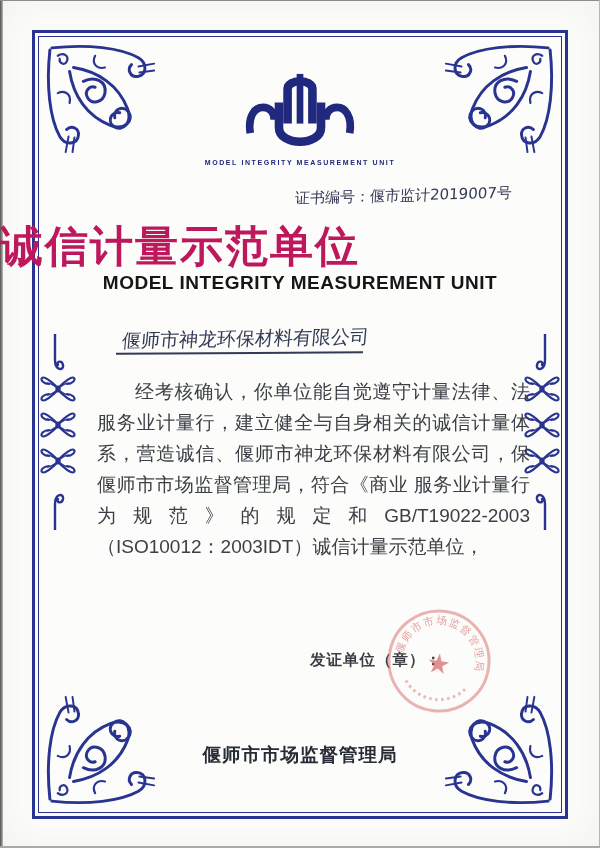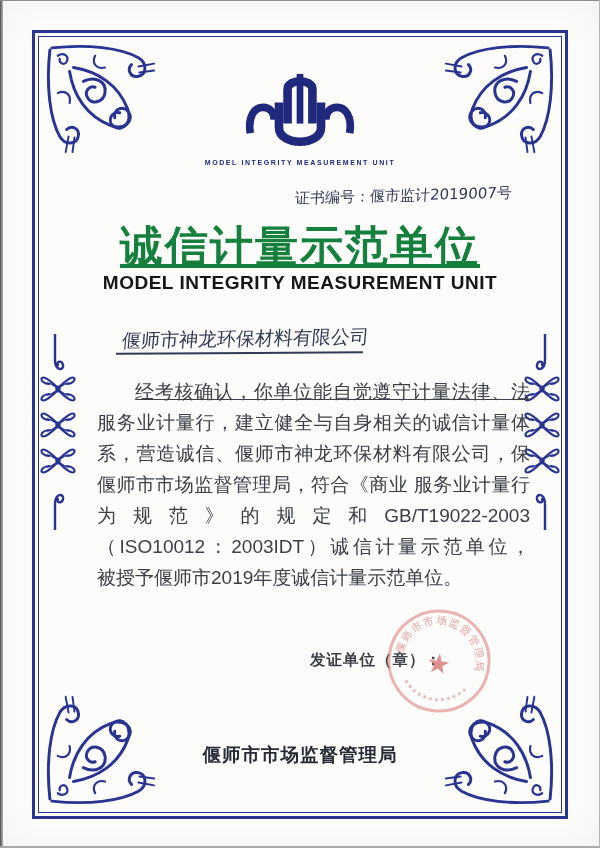--- a/index.html
+++ b/index.html
@@ -35,35 +35,35 @@
   .curlend.flip.mirror{transform:scale(-1,-1);}
 
   .logo-mark{position:absolute;left:230px;top:72px;width:140px;height:86px;color:var(--logo);}
   .logo-caption{position:absolute;left:0;right:0;top:159px;text-align:center;
     font-size:7px;font-weight:bold;letter-spacing:1.6px;color:var(--logo);}
 
   .cert-number{position:absolute;left:295px;top:186px;width:250px;
     font-size:15px;color:var(--ink);transform:rotate(-1.5deg) skewX(-5deg);
     font-family:"DejaVu Sans",sans-serif;}
 
-  .title-zh{position:absolute;left:0;right:0;top:218px;text-align:center;
+  .title-zh{position:absolute;left:0;right:0;top:218px;
     font-family:"Liberation Serif","DejaVu Serif",serif;font-weight:900;
-    font-size:43px;letter-spacing:2px;color:#15803d;text-decoration:underline;}
+    font-size:43px;letter-spacing:2px;color:#be185d;}
   .title-en{position:absolute;left:0;right:0;top:272px;text-align:center;
     font-weight:bold;font-size:19px;letter-spacing:.5px;color:#161616;}
 
   .company{position:absolute;left:122px;top:326px;font-size:19px;color:var(--ink);
     transform:rotate(-1deg) skewX(-6deg);font-family:"DejaVu Sans",sans-serif;}
   .company-underline{position:absolute;left:116px;top:352px;width:247px;height:2px;
     background:var(--ink);transform:rotate(-.3deg);}
 
   .body-text{position:absolute;left:97px;top:376px;width:433px;
     font-size:19px;line-height:31px;color:#3c4046;}
   .body-line{text-align:justify;text-align-last:justify;}
-  .body-line:first-child{text-indent:2em;text-decoration:underline;}
+  .body-line:first-child{text-indent:2em;}
   .body-line:last-child{text-align-last:left;}
 
   .issuer-label{position:absolute;left:310px;top:650px;font-size:15.5px;
     font-weight:600;color:#3b3f45;letter-spacing:1px;}
 
   .seal{position:absolute;left:379px;top:601px;width:120px;height:120px;
     transform:rotate(8deg);opacity:.85;}
 
   .issuer-name{position:absolute;left:0;right:0;top:742px;text-align:center;
     font-size:18.5px;font-weight:bold;letter-spacing:1px;color:#262b36;}
@@ -178,21 +178,20 @@
   <div class="company">偃师市神龙环保材料有限公司</div>
   <div class="company-underline"></div>
 
   <div class="body-text">
       <div class="body-line">经考核确认，你单位能自觉遵守计量法律、法</div>
       <div class="body-line">服务业计量行，建立健全与自身相关的诚信计量体</div>
       <div class="body-line">系，营造诚信、偃师市神龙环保材料有限公司，保</div>
       <div class="body-line">偃师市市场监督管理局，符合《商业 服务业计量行</div>
       <div class="body-line">为规范》的规定和GB/T19022-2003</div>
       <div class="body-line">（ISO10012：2003IDT）诚信计量示范单位，</div>
-      <div class="body-line">被授予偃师市2019年度诚信计量示范单位。</div>
     </div>
 
   <div class="issuer-label">发证单位（章）：</div>
 
   <svg class="seal" viewBox="0 0 120 120">
     <defs>
         <path id="sealArcPath" d="M 23 60 A 37 37 0 1 1 97 60" fill="none"></path>
       </defs>
     <circle cx="60" cy="60" r="50" fill="none" stroke="#d4605e" stroke-width="3" opacity="0.55"></circle>
     <text font-size="10.5" letter-spacing="1.5" fill="#d4605e" opacity="0.7" font-family="Liberation Sans, sans-serif">

